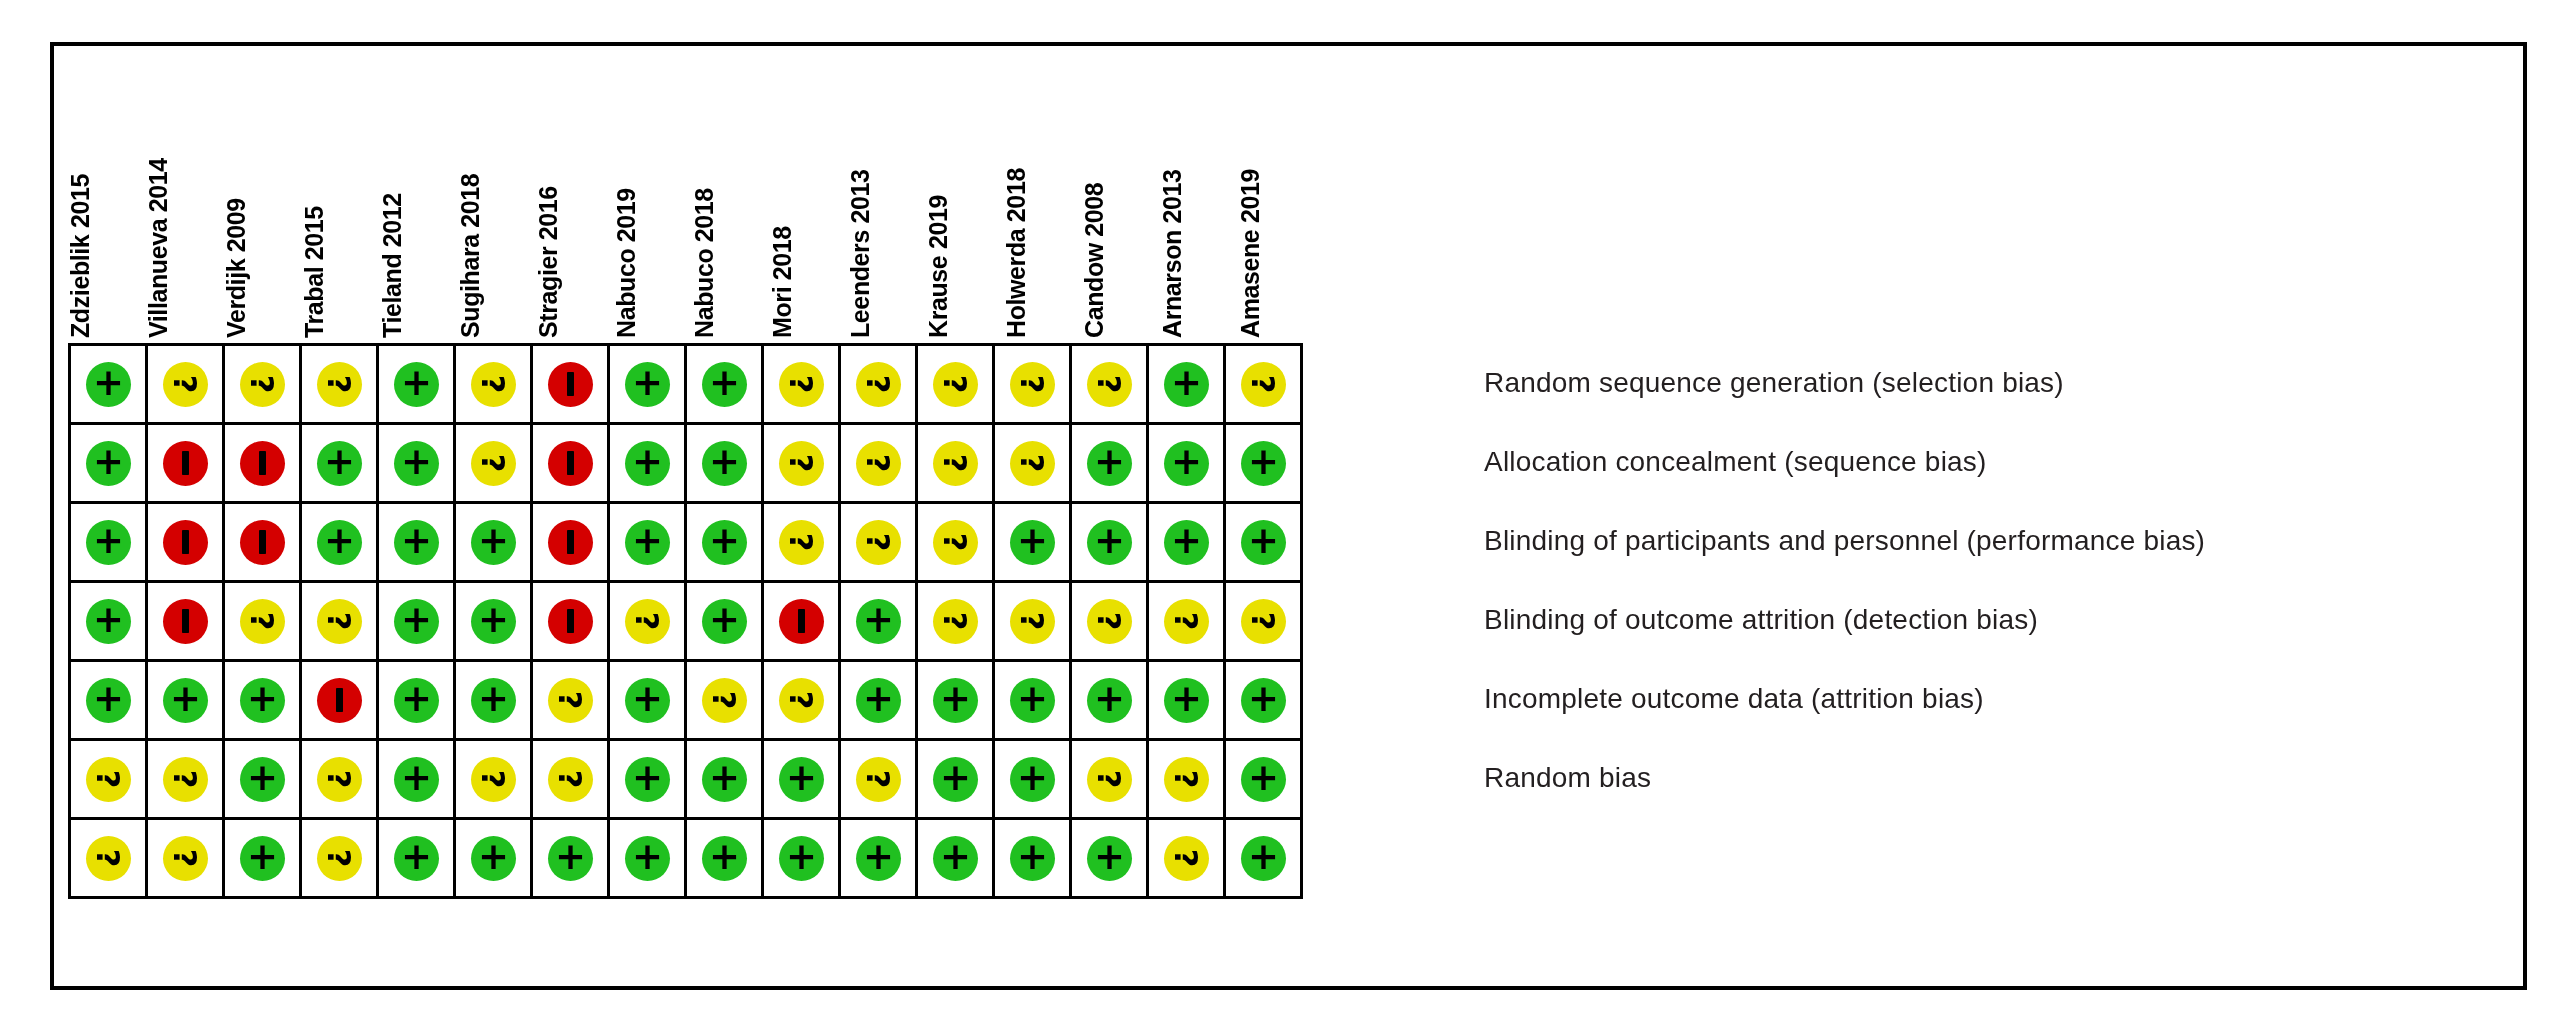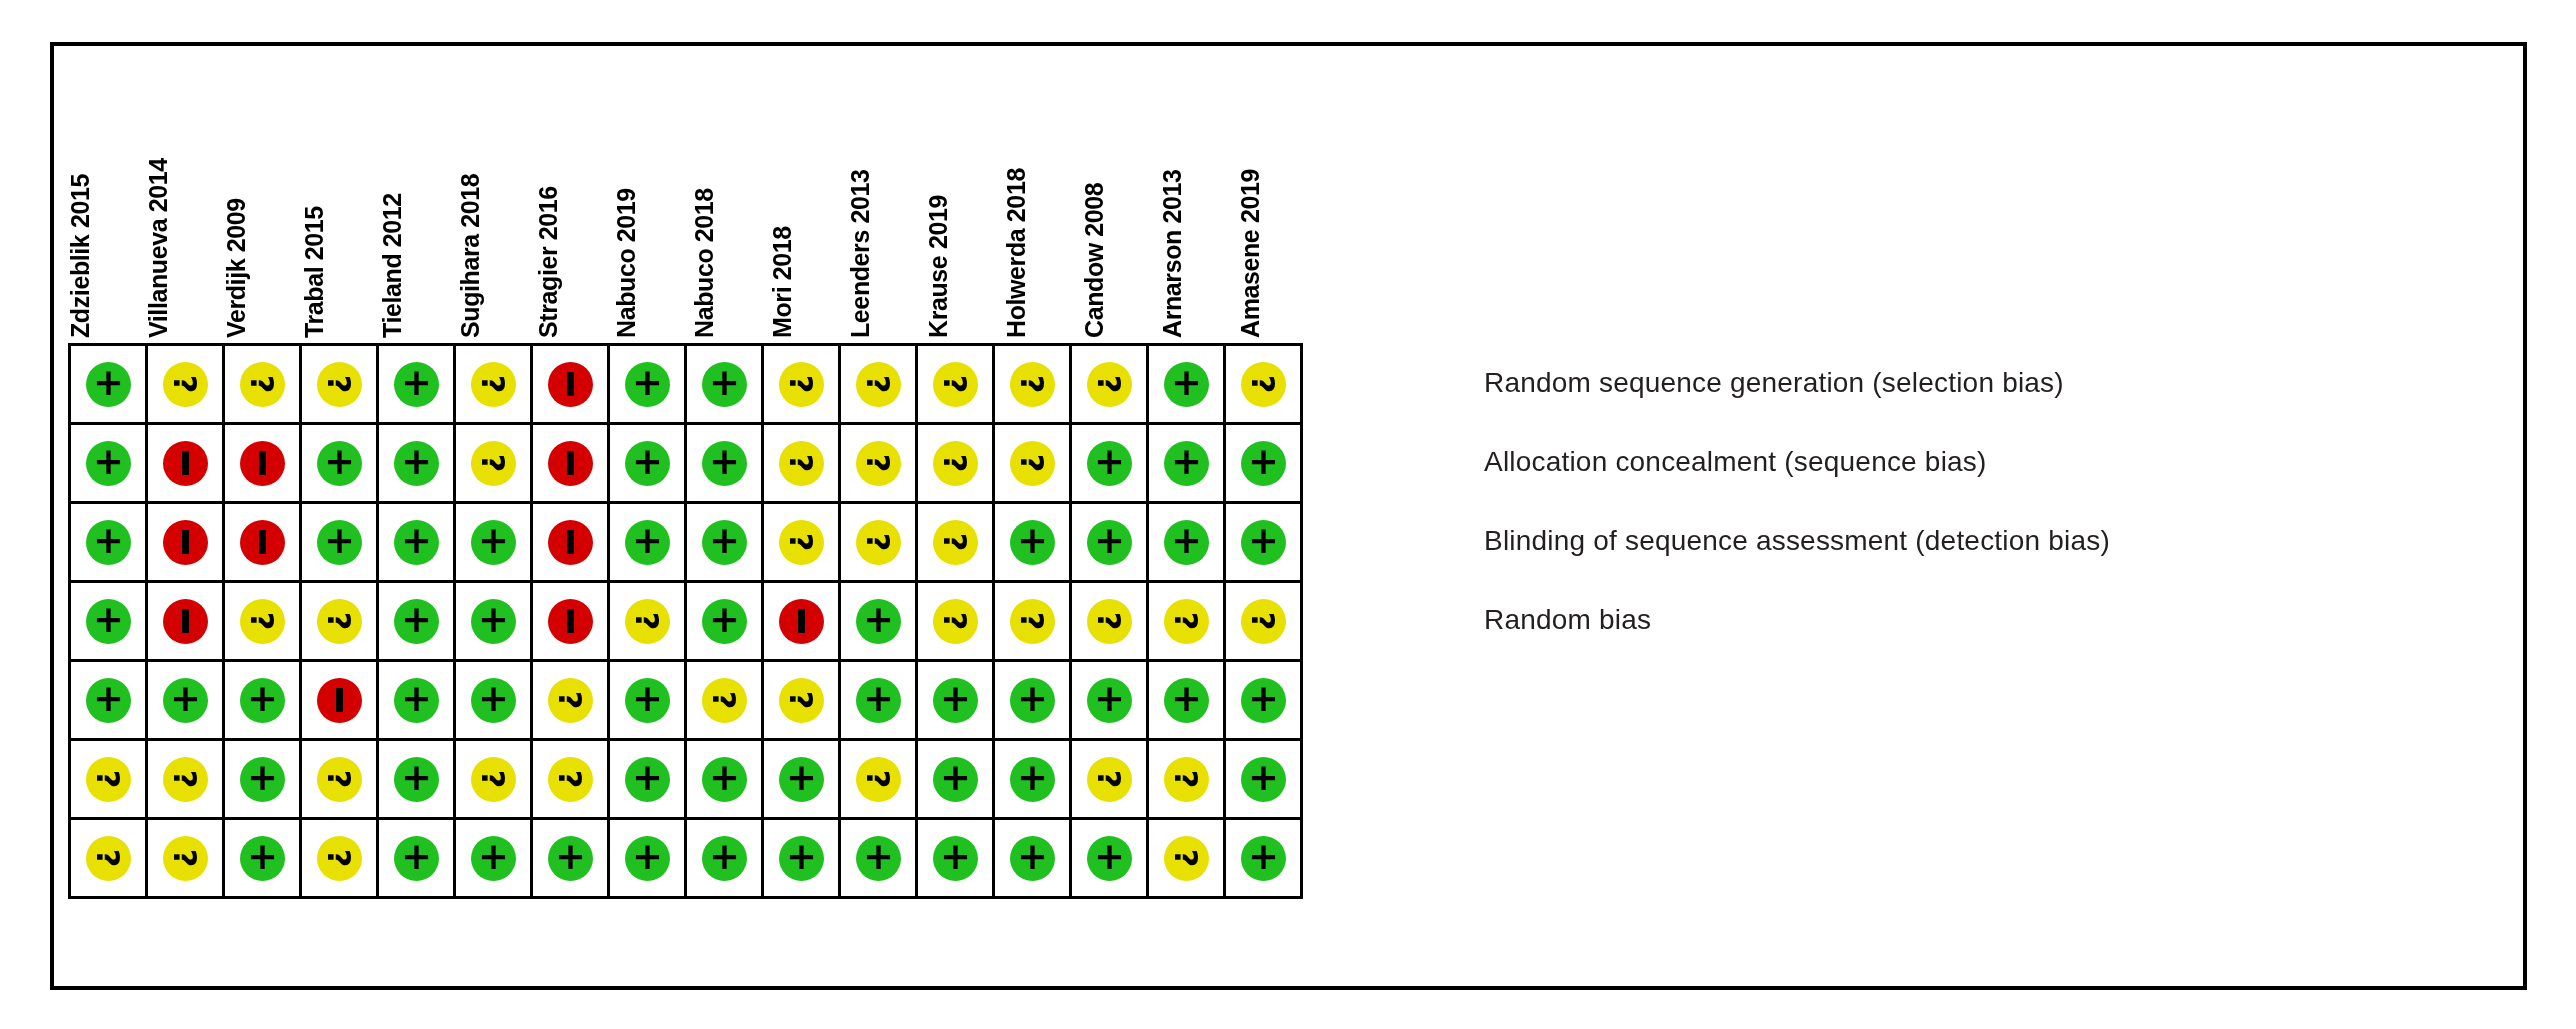--- a/index.html
+++ b/index.html
@@ -781,20 +781,22 @@
               <div class="bubble low" title="Low risk of bias">
                 <span class="glyph plus">+</span>
               </div>
             </div>
           </div>
         </div>
 
       <div id="row-labels">
           <div class="row-label">Random sequence generation (selection bias)</div>
           <div class="row-label">Allocation concealment (sequence bias)</div>
-          <div class="row-label">Blinding of sequence assessment (detection bias)</div>
+          <div class="row-label">Blinding of participants and personnel (performance bias)</div>
+          <div class="row-label">Blinding of outcome attrition (detection bias)</div>
+          <div class="row-label">Incomplete outcome data (attrition bias)</div>
           <div class="row-label">Random bias</div>
         </div>
 
     </div>
   </div>
 </div>
 
 
 </body></html>

